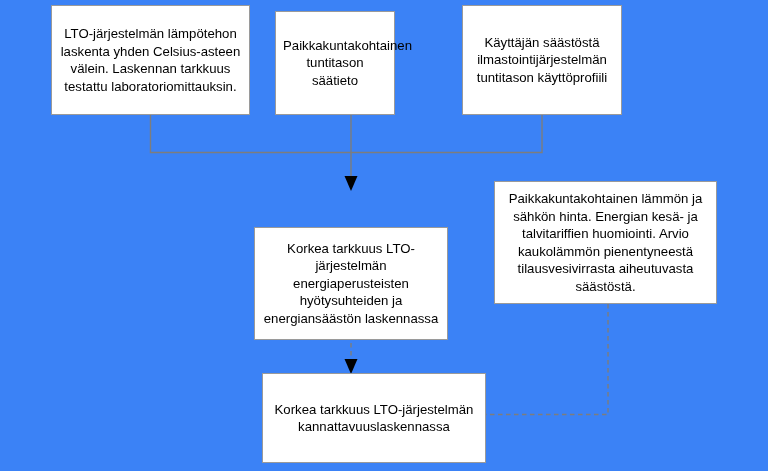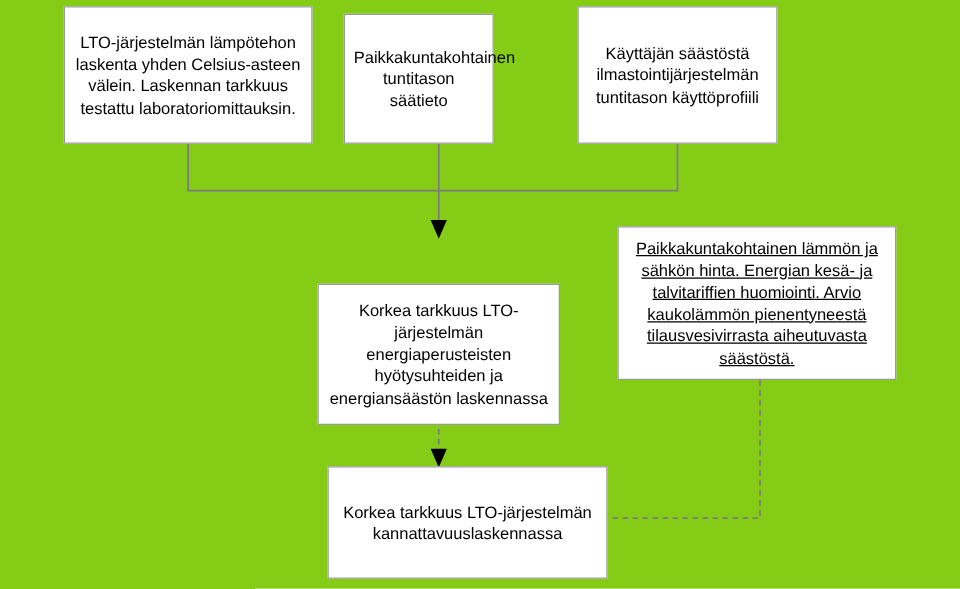--- a/index.html
+++ b/index.html
@@ -4,21 +4,21 @@
 <style>
   html, body {
     margin: 0;
     padding: 0;
     background: #ffffff;
   }
   #canvas {
     position: relative;
     width: 768px;
     height: 471px;
-    background: #84cc16;
+    background: #3b82f6;
     overflow: hidden;
     font-family: "Liberation Sans", sans-serif;
   }
   .node {
     position: absolute;
     box-sizing: border-box;
     border: 1px solid #9a9a9a;
     background: #ffffff;
     display: flex;
     align-items: center;
@@ -89,21 +89,21 @@
   </div>
 
   <div class="node" style="left:462px; top:5px; width:160px; height:110px;">
     <div class="node-text">Käyttäjän säästöstä ilmastointijärjestelmän tuntitason käyttöprofiili</div>
   </div>
 
   <div class="node" style="left:254px; top:190px; width:194px; height:113px;margin-top:37px;">
     <div class="node-text">Korkea tarkkuus LTO-järjestelmän energiaperusteisten hyötysuhteiden ja energiansäästön laskennassa</div>
   </div>
 
-  <div class="node" style="left:494px; top:181px; width:223px; height:123px;text-decoration:underline;">
+  <div class="node" style="left:494px; top:181px; width:223px; height:123px;">
     <div class="node-text">Paikkakuntakohtainen lämmön ja sähkön hinta. Energian kesä- ja talvitariffien huomiointi. Arvio kaukolämmön pienentyneestä tilausvesivirrasta aiheutuvasta säästöstä.</div>
   </div>
 
   <div class="node" style="left:262px; top:373px; width:224px; height:90px;">
     <div class="node-text">Korkea tarkkuus LTO-järjestelmän kannattavuuslaskennassa</div>
   </div>
 
 </div>
 
 </body></html>

